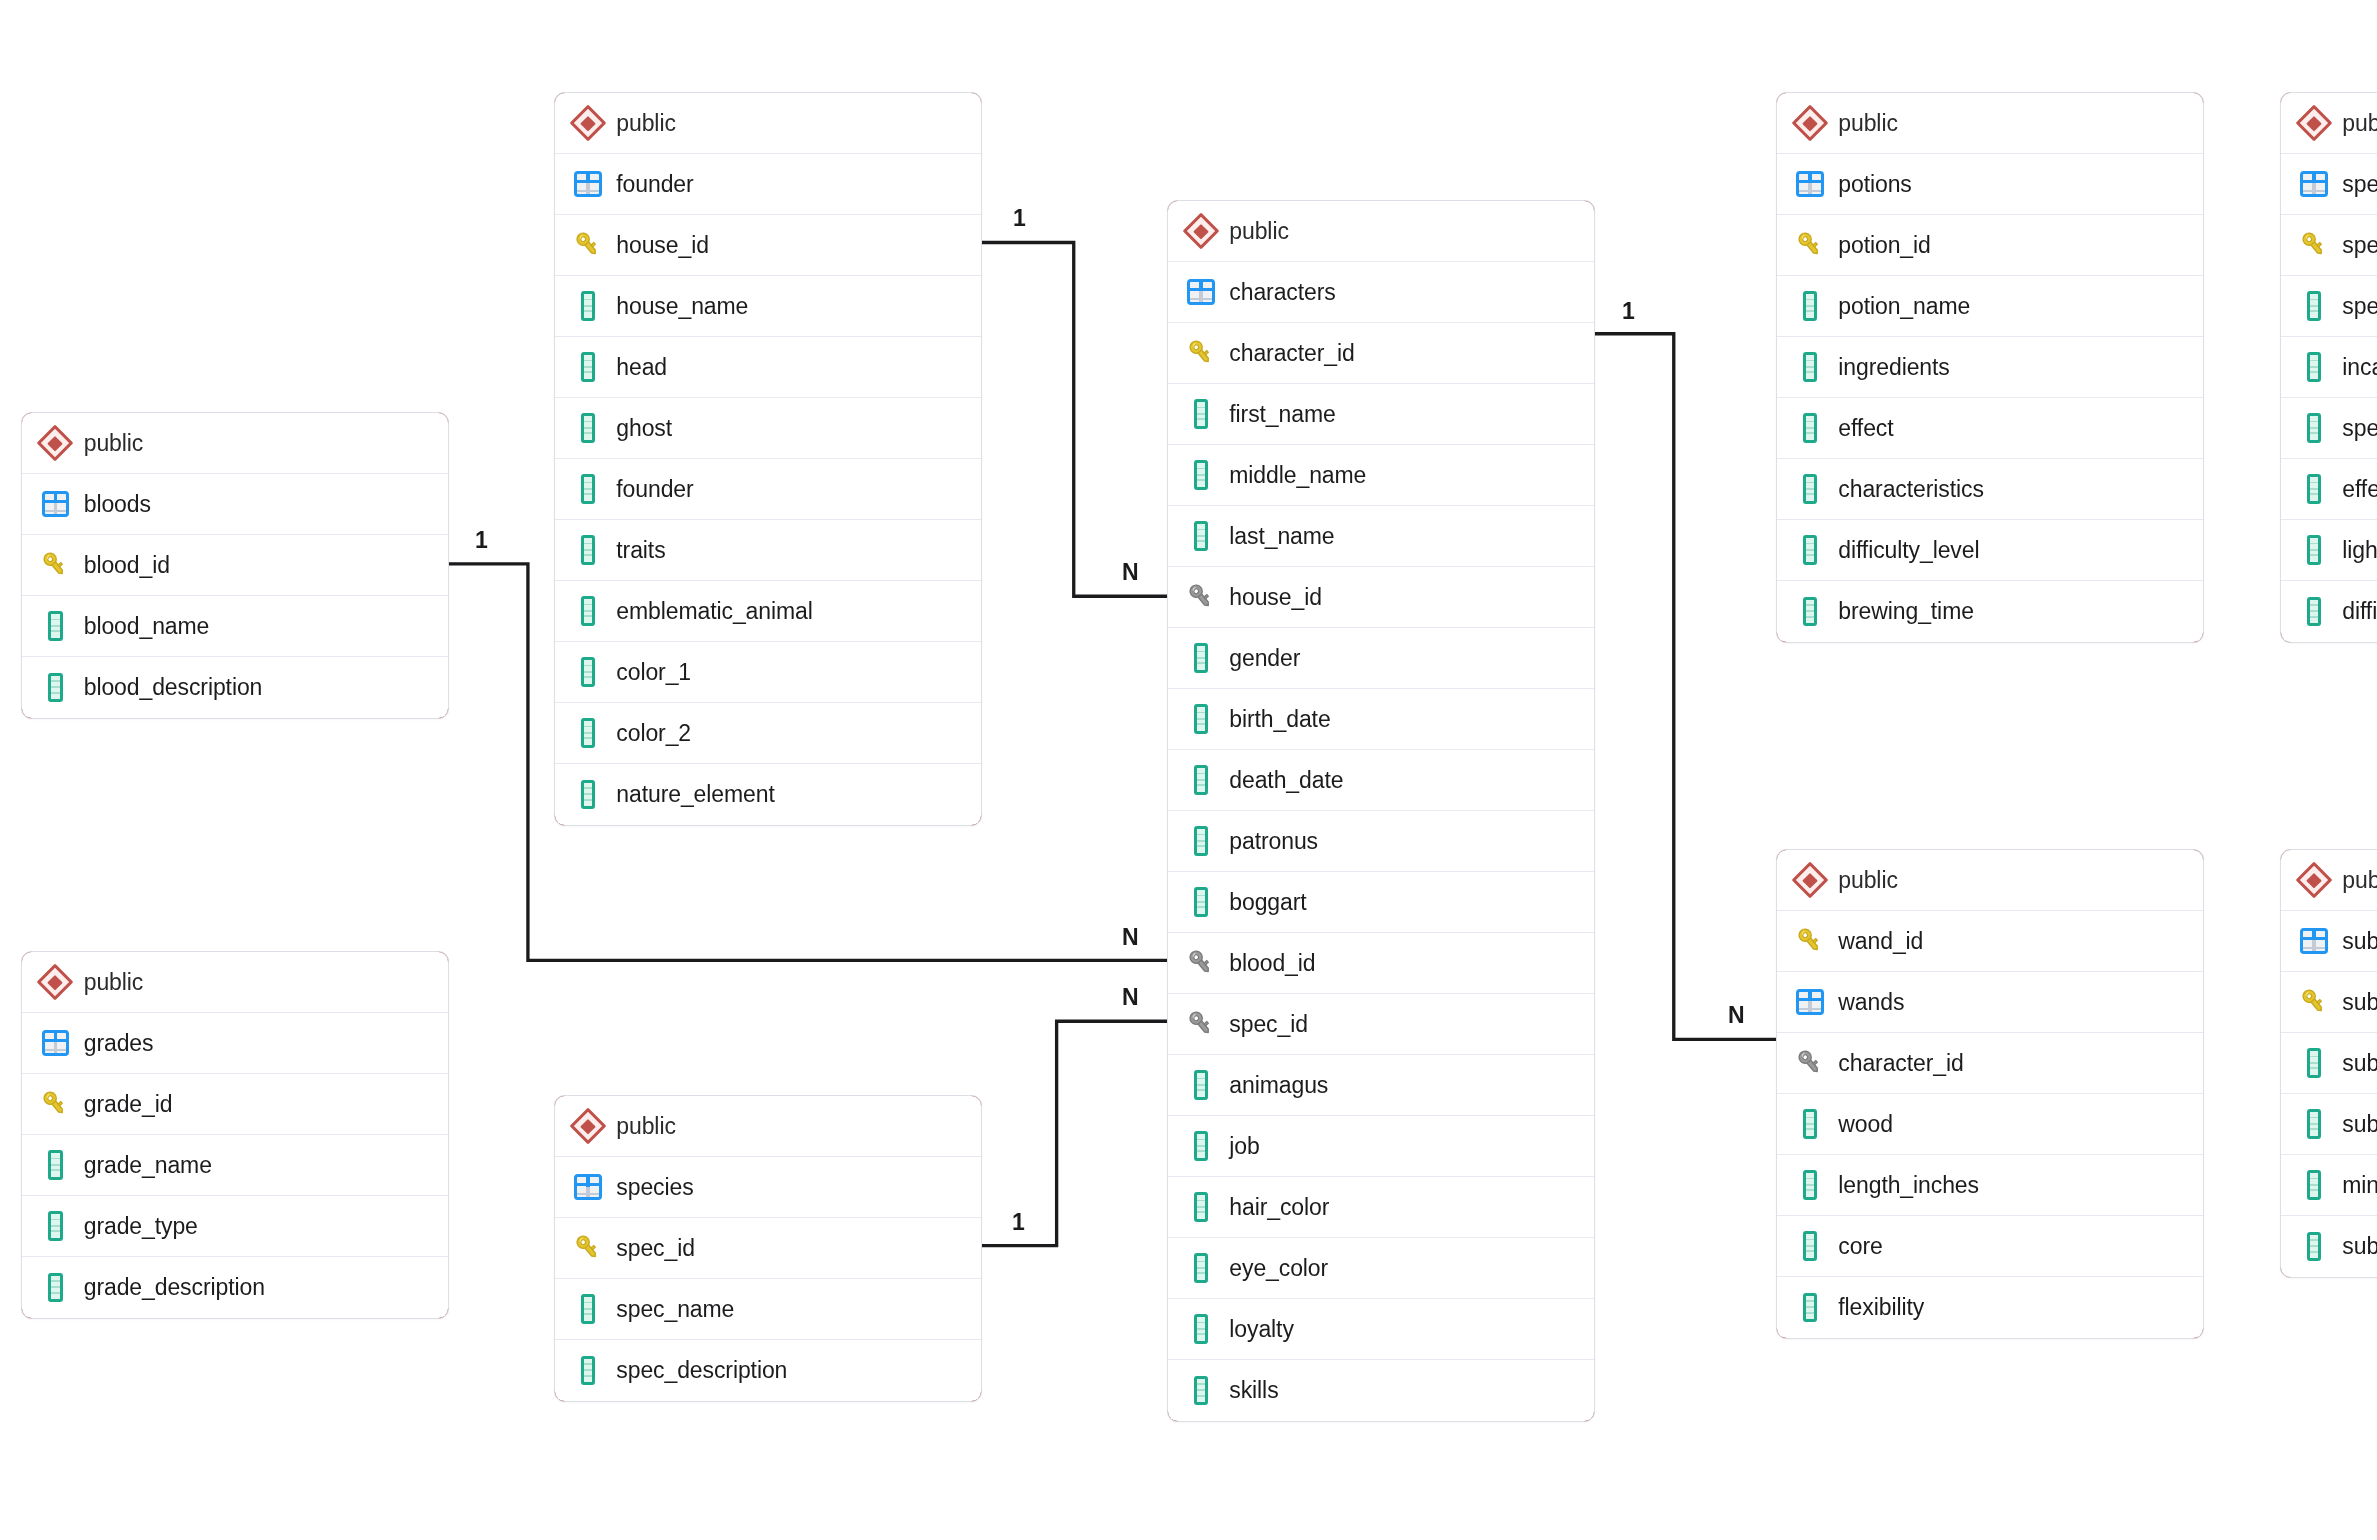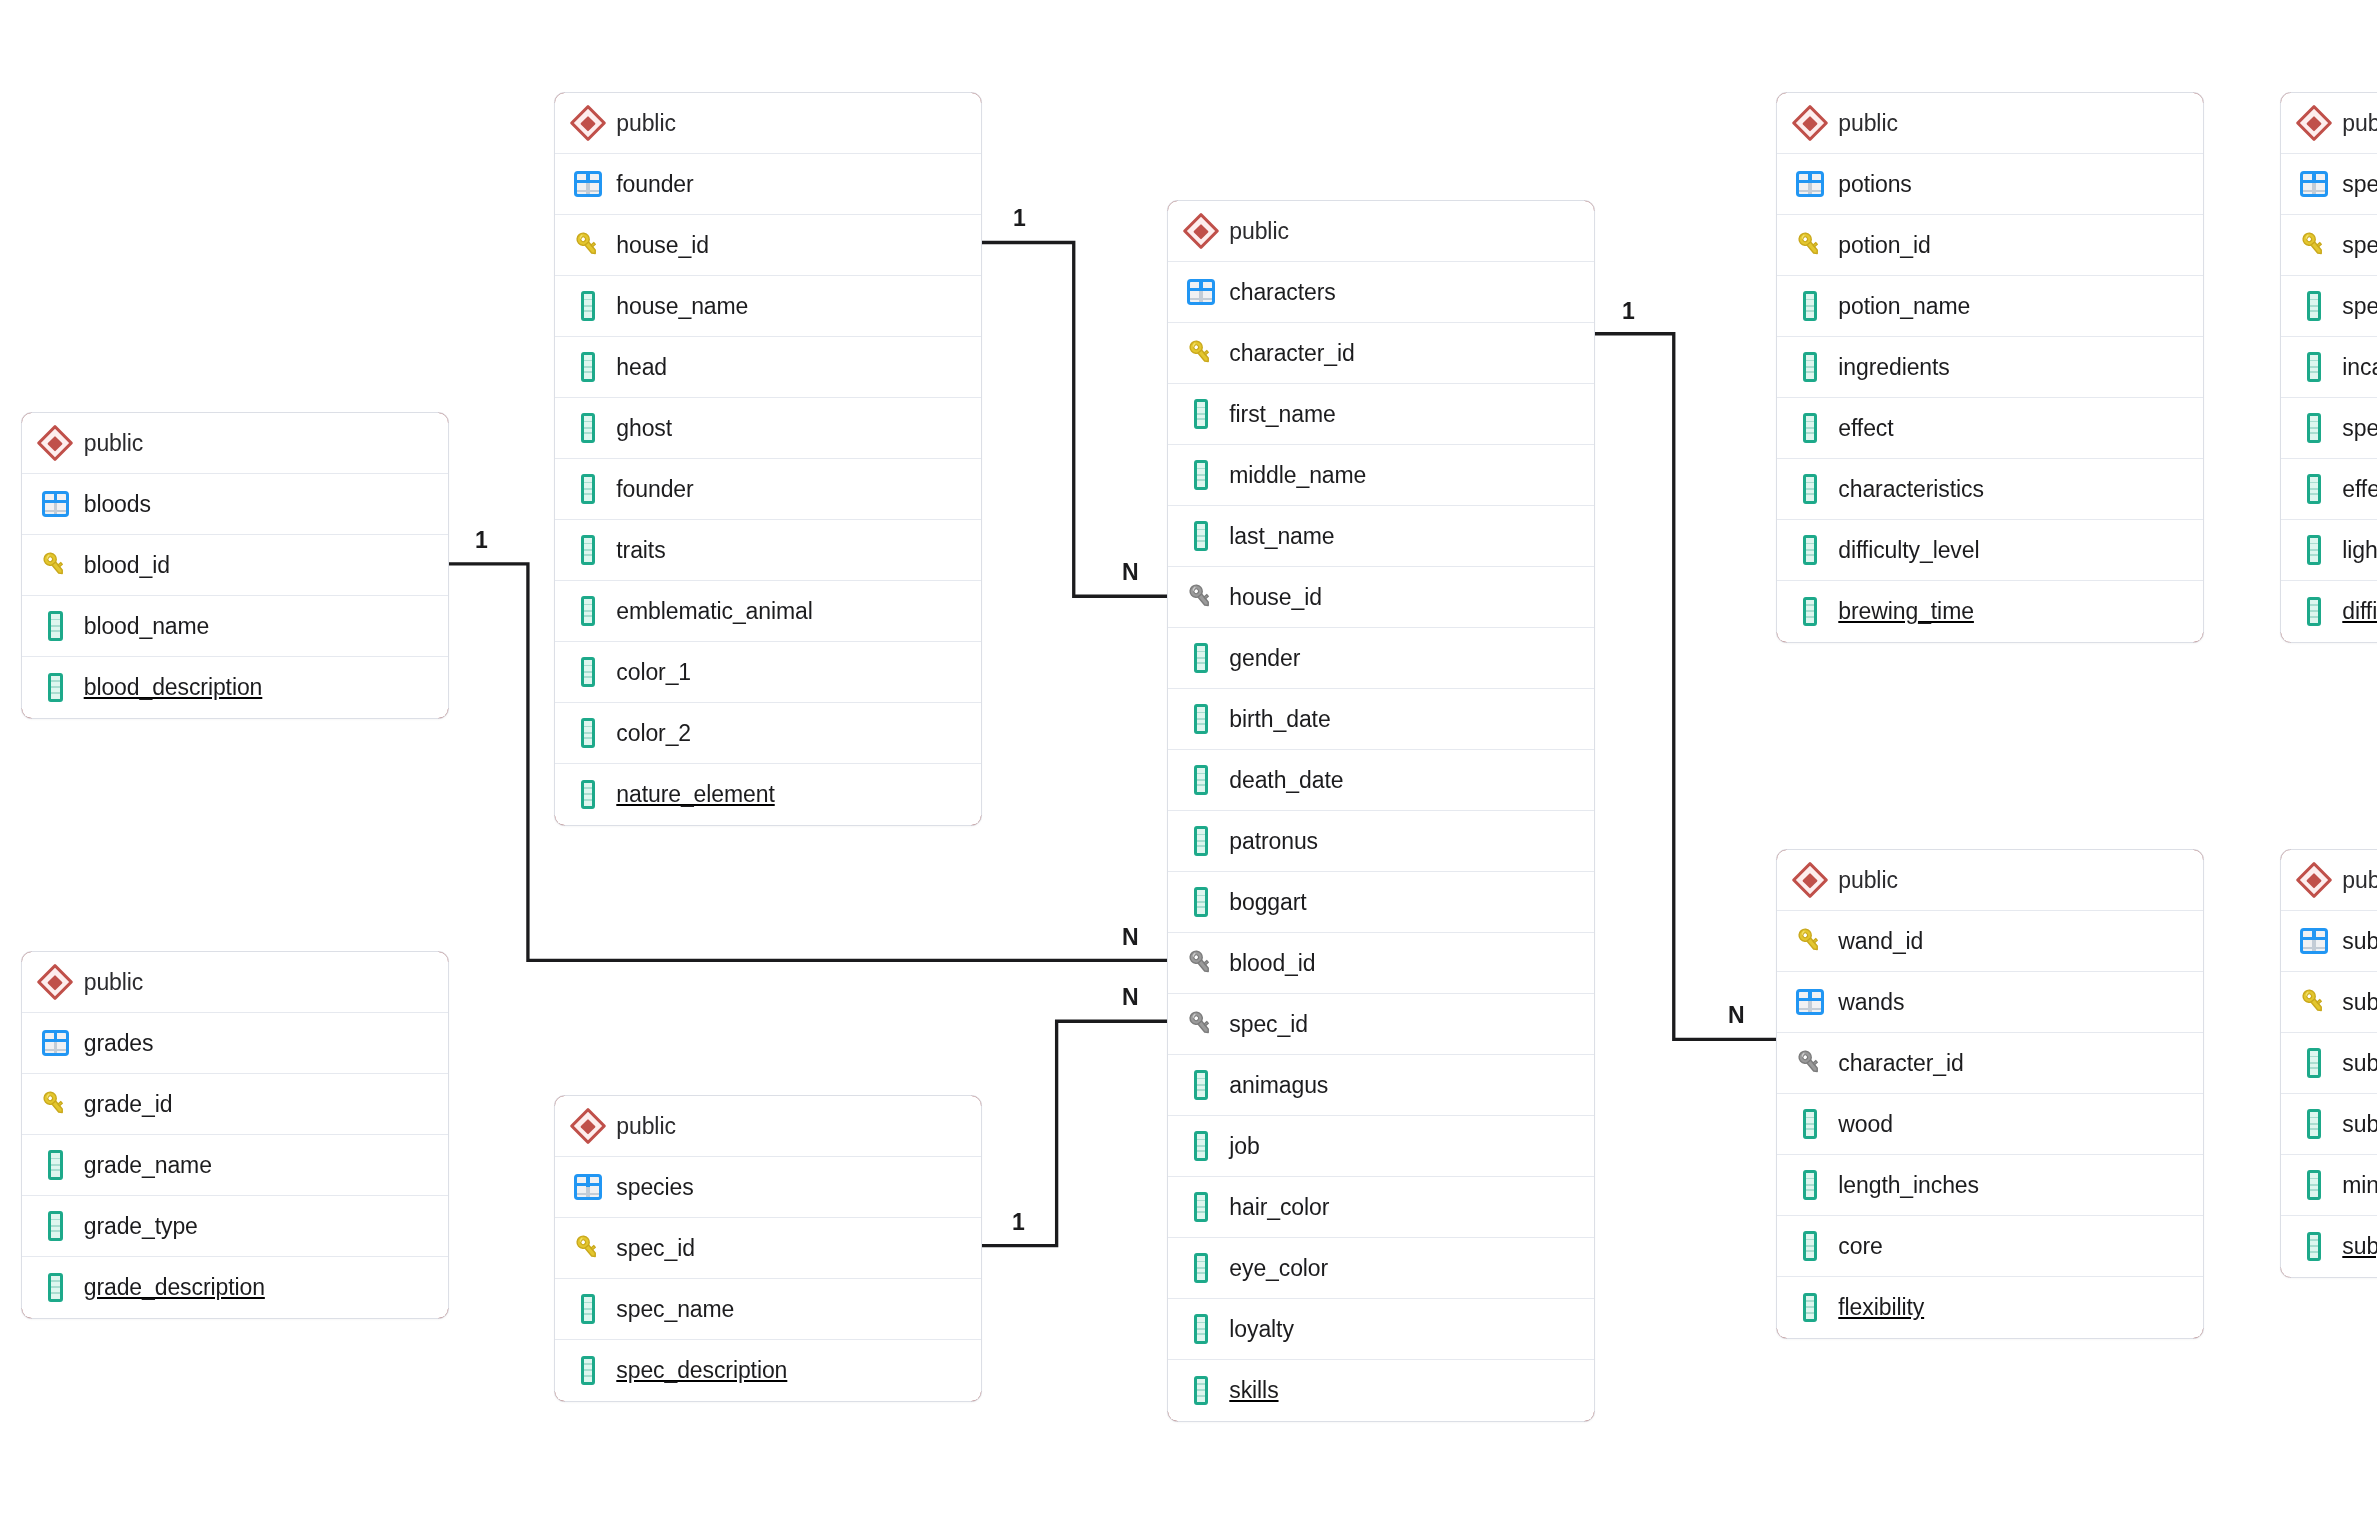--- a/index.html
+++ b/index.html
@@ -22,21 +22,21 @@
     box-shadow:0 1px 1.9px rgba(0,0,0,.035);
   }
   .row{
     display:flex;align-items:center;
     height:61px;
     padding-left:18px;
     border-bottom:1.4px solid #e6e9ef;
     box-sizing:border-box;
     background:#fff;
   }
-  .row:last-child{border-bottom:none;text-decoration:underline;}
+  .row:last-child{border-bottom:none;}
   .ico{
     width:30px;height:30px;
     flex:0 0 30px;
     margin-right:13.3px;
     display:flex;align-items:center;justify-content:center;
   }
   .lbl{
     font-size:23px;
     color:#1c1c1e;
     line-height:1;

